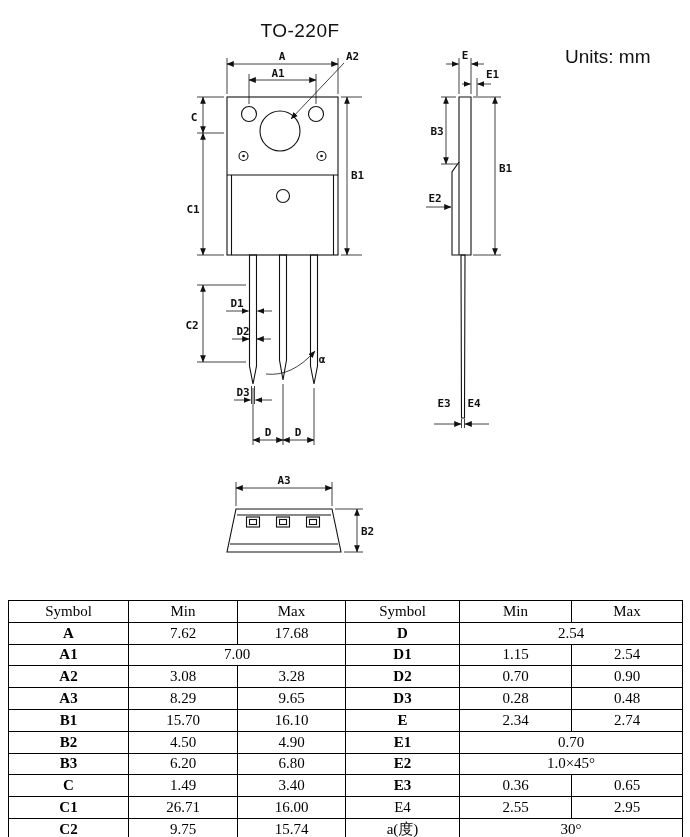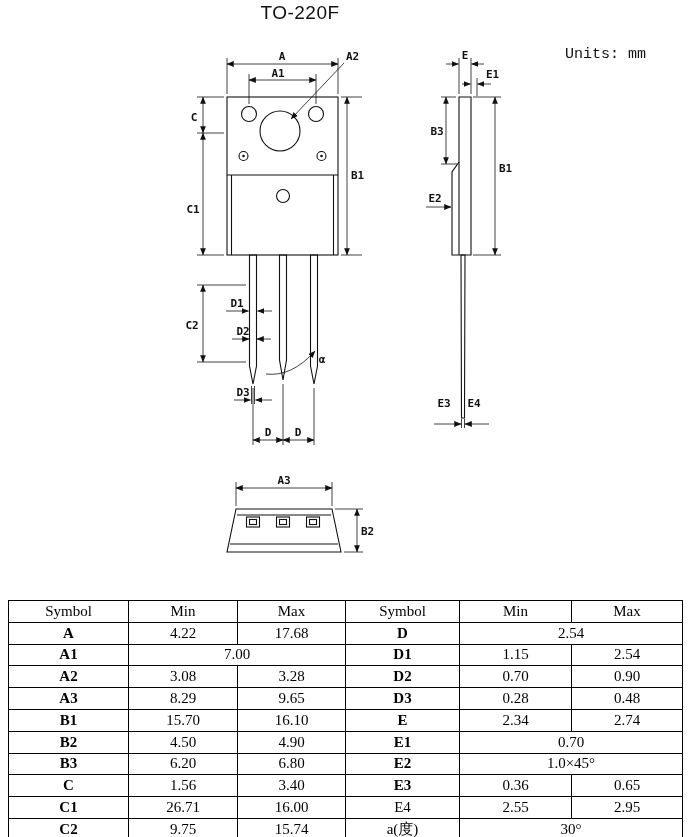--- a/index.html
+++ b/index.html
@@ -5,27 +5,26 @@
   * { margin:0; padding:0; box-sizing:border-box; }
   html,body { background:#ffffff; }
   body {
     position:relative;
     width:690px; height:837px;
     font-family:"Liberation Sans", sans-serif;
     color:#111;
     overflow:hidden;
   }
   .title {
-    position:absolute; top:2px; left:0; width:600px;
+    position:absolute; top:20px; left:0; width:600px;
     text-align:center; font-size:19px; letter-spacing:0.5px;
   }
   .units {
     position:absolute; top:46px; left:565px;
-    font-size:15px;
-    font-family:Liberation Mono, monospace;
+    font-size:19px;
   }
   svg.drawing { position:absolute; top:0; left:0; }
   svg.drawing text {
     font-family:"DejaVu Sans Mono", monospace;
     font-weight:700; font-size:11px;
     fill:#111; stroke:none;
   }
   table.dims {
     position:absolute; top:600px; left:8px;
     width:674px; border-collapse:collapse; table-layout:fixed;
@@ -220,21 +219,21 @@
       <th>Min</th>
       <th>Max</th>
       <th>Symbol</th>
       <th>Min</th>
       <th>Max</th>
     </tr>
   </thead>
   <tbody>
       <tr>
         <td class="sym b">A</td>
-        <td>4.22</td>
+        <td>7.62</td>
         <td>17.68</td>
         <td class="sym b">D</td>
         <td colspan="2">2.54</td>
       </tr>
       <tr>
         <td class="sym b">A1</td>
         <td colspan="2">7.00</td>
         <td class="sym b">D1</td>
         <td>1.15</td>
         <td>2.54</td>
@@ -272,21 +271,21 @@
       </tr>
       <tr>
         <td class="sym b">B3</td>
         <td>6.20</td>
         <td>6.80</td>
         <td class="sym b">E2</td>
         <td colspan="2">1.0×45°</td>
       </tr>
       <tr>
         <td class="sym b">C</td>
-        <td>1.56</td>
+        <td>1.49</td>
         <td>3.40</td>
         <td class="sym b">E3</td>
         <td>0.36</td>
         <td>0.65</td>
       </tr>
       <tr>
         <td class="sym b">C1</td>
         <td>26.71</td>
         <td>16.00</td>
         <td class="sym">E4</td>

